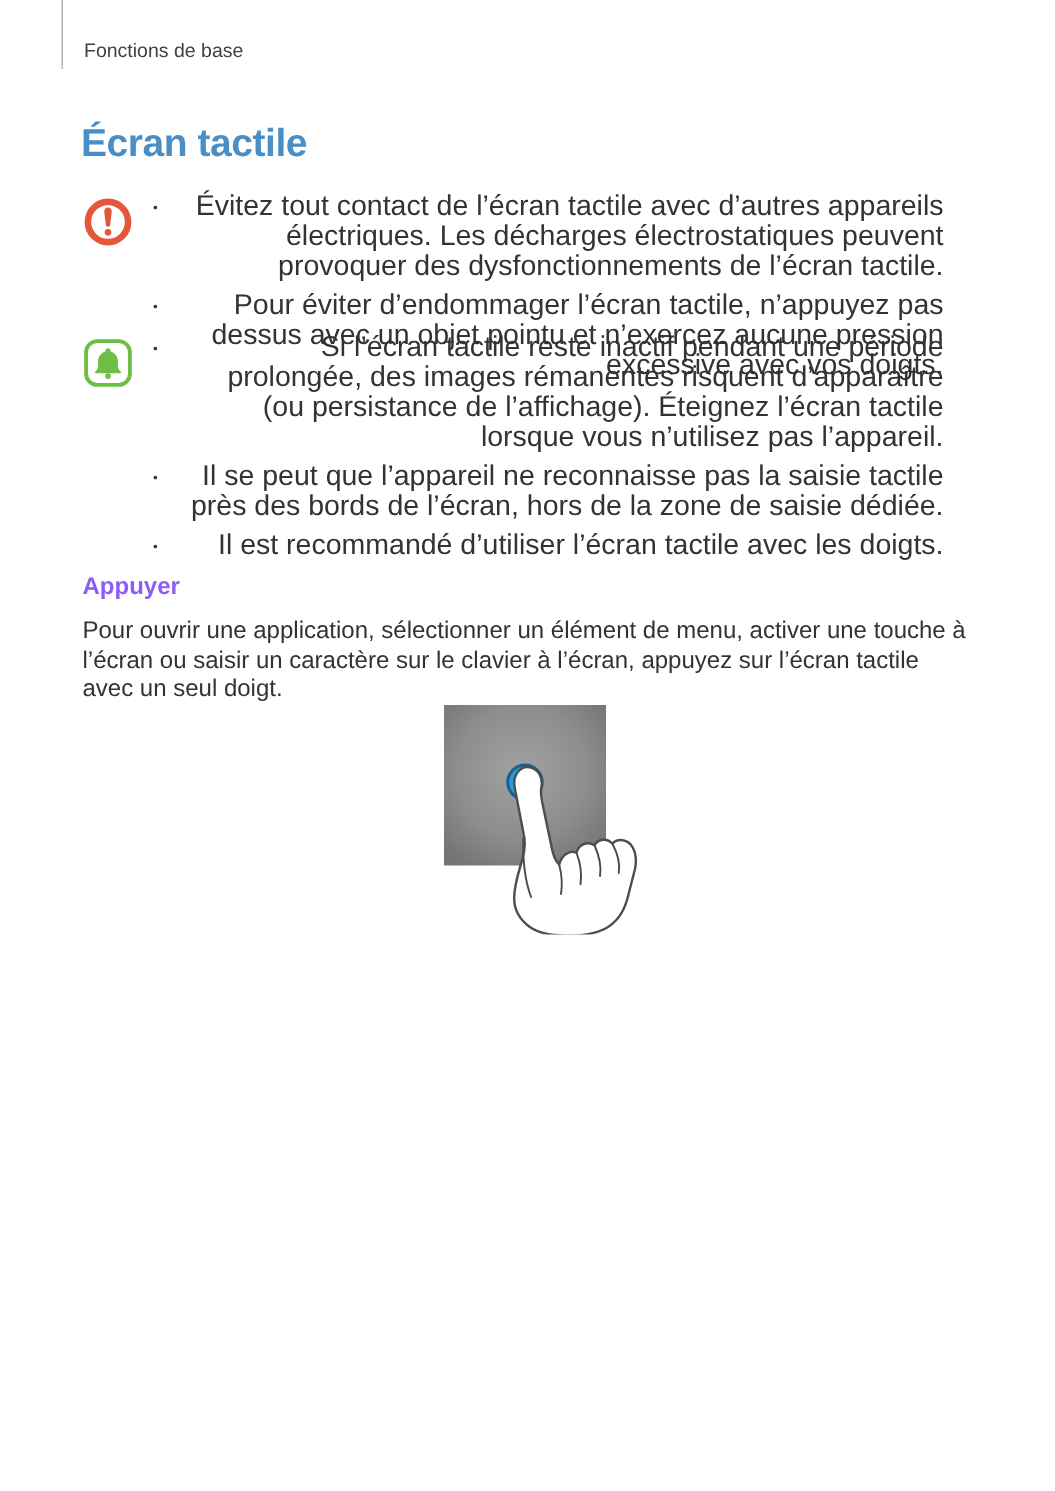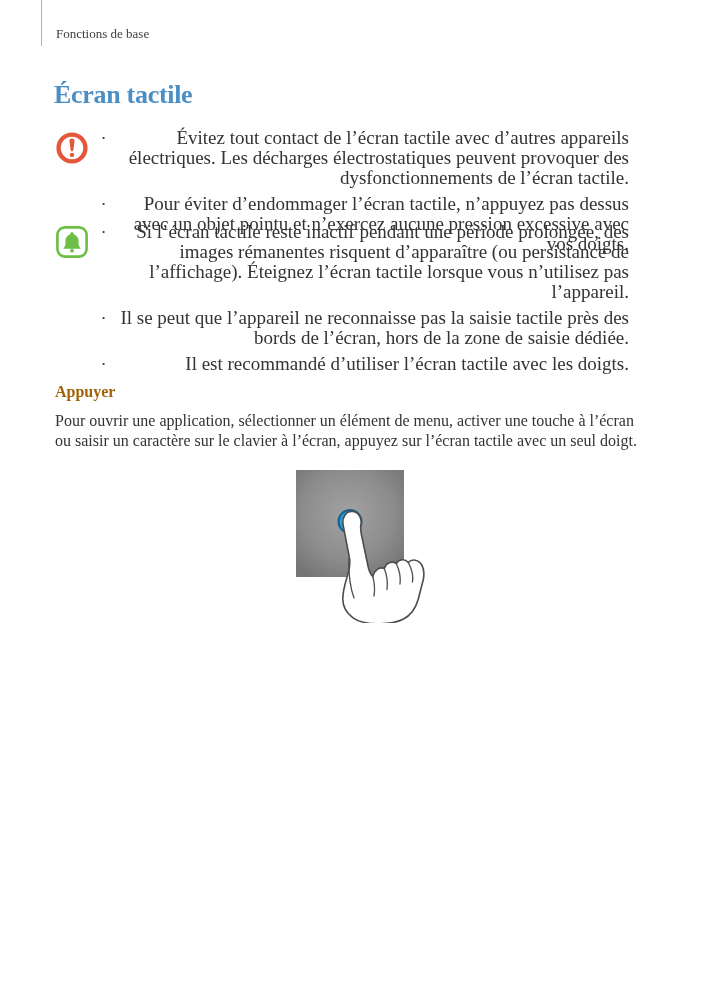--- a/index.html
+++ b/index.html
@@ -1,20 +1,20 @@
 <!DOCTYPE html>
 <html style="--title-blue: #4a8ec6; --warning-orange: #e4573a; --notice-green: #6cbe45; --body-text: #333333; --header-text: #404040; --divider-gray: #b3b3b3; --page-number-gray: #8a8a8a; --tap-ring-dark: #16618f; --tap-ring-blue: #2d9bd5; --tap-ring-light: #cde8f5; --hand-outline: #4d4d4d; --screen-center: #a0a0a0; --screen-edge: #757575;"><head>
 <meta charset="utf-8">
 <style>
   html,body { margin:0; padding:0; background:#ffffff; }
   .page {
     position:relative;
     width:703px; height:782px;
     background:#ffffff;
-    font-family:Liberation Serif, serif;
+    font-family:Liberation Sans, sans-serif;
     overflow:hidden;
     margin:0 auto;
   }
   .header-rule {
     position:absolute; left:41px; top:0;
     width:1px; height:46px;
     background:var(--divider-gray);
   }
   .header-text {
     position:absolute; left:56px; top:26px;
@@ -48,21 +48,21 @@
   .notice-items li:last-child { margin-bottom:0; }
   .notice-items li::before {
     content:"\2022";
     position:absolute; left:1px; top:0;
     font-size:9px; line-height:20px;
     color:var(--body-text);
   }
   .section-heading {
     position:absolute; left:55px; top:383px;
     font-size:16px; font-weight:bold;
-    color:#a16207;
+    color:#8b5cf6;
   }
   .section-body {
     position:absolute; left:55px; top:411px;
     width:594px;
     font-size:16px; line-height:19.5px;
     color:var(--body-text);
   }
   .illustration {
     position:absolute; left:290px; top:463px;
     width:140px; height:160px;

